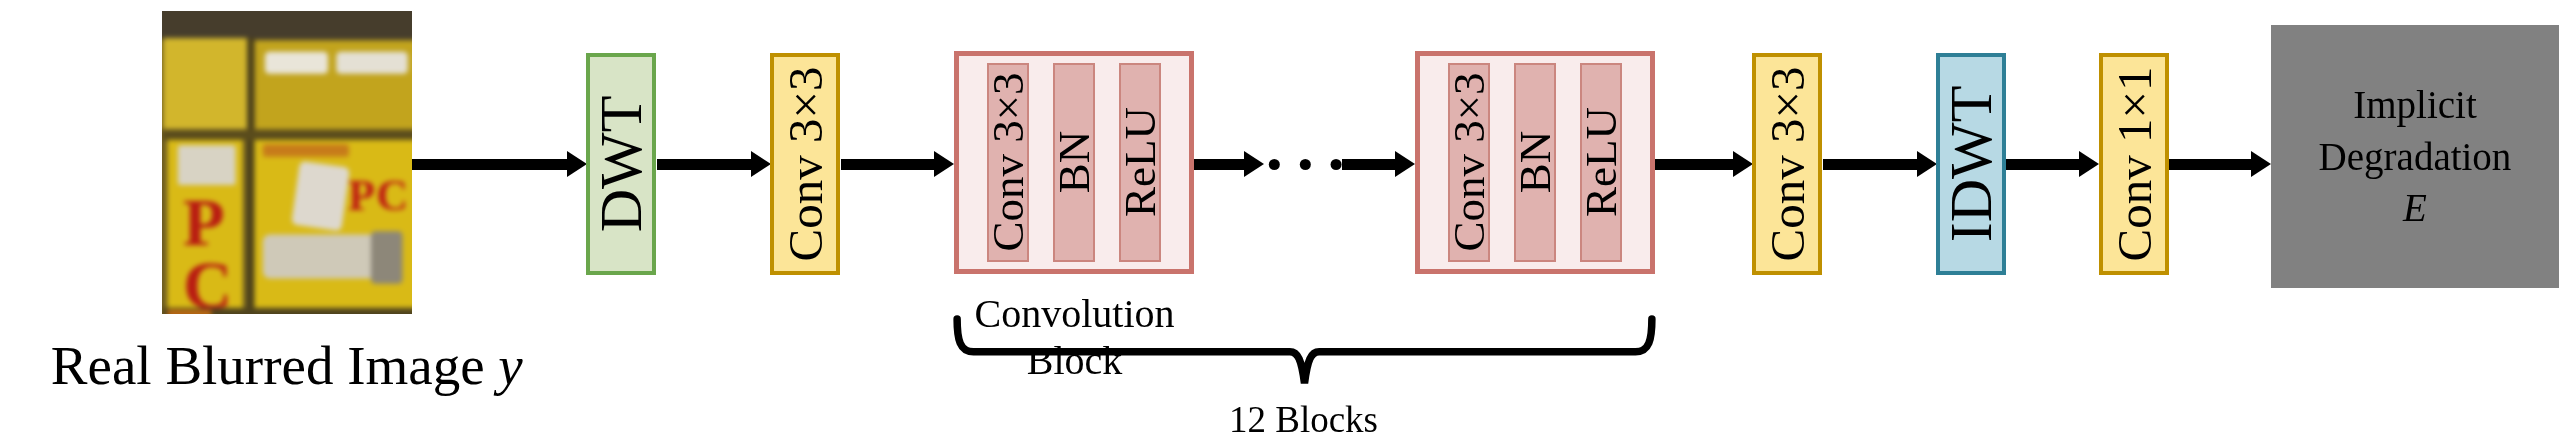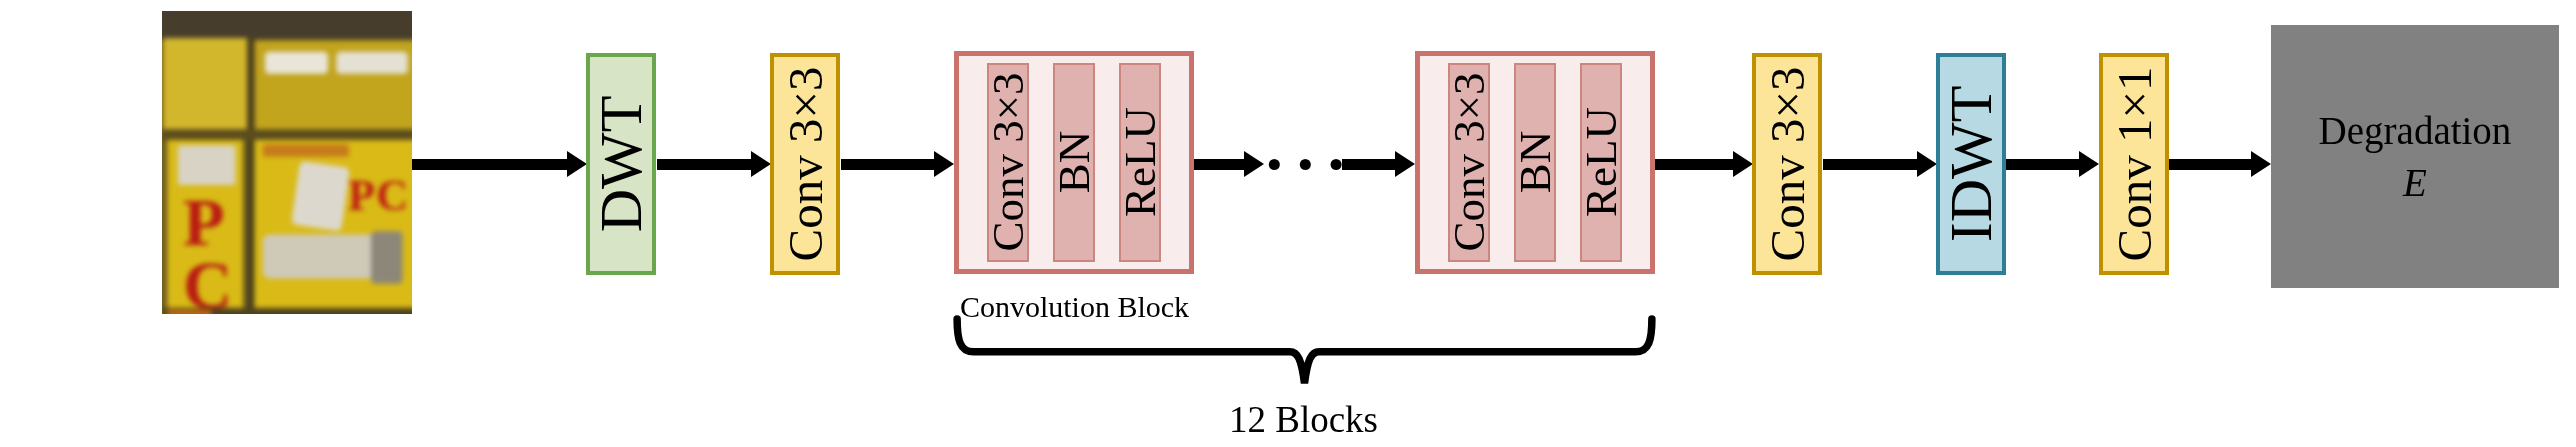--- a/index.html
+++ b/index.html
@@ -26,21 +26,21 @@
   
   .conv-block{position:absolute;top:51px;width:240px;height:223px;box-sizing:border-box;
     background:var(--block-fill,#f9ecec);border:5.5px solid var(--block-border,#c9736c);}
   .layer{position:absolute;top:6.8px;width:42px;height:199px;box-sizing:border-box;
     background:var(--layer-fill,#e0b2af);border:2.7px solid var(--layer-border,#cb867f);}
 
   
   .caption-img{position:absolute;left:14.3px;top:337px;width:545px;text-align:center;
     font-size:55px;line-height:1.05;white-space:nowrap;}
   .caption-img .math{font-style:italic;}
-  .blk-caption{position:absolute;left:938px;top:290px;width:273px;text-align:center;font-size:30px;}
+  .blk-caption{position:absolute;left:938px;top:290px;width:273px;text-align:center;font-size:40px;}
   .repeat-label{position:absolute;left:1184px;top:398px;width:239px;text-align:center;font-size:37px;}
   .dots{position:absolute;left:1263px;top:127px;width:82px;height:75px;line-height:75px;
     text-align:center;font-size:68px;font-weight:bold;letter-spacing:8.2px;}
 
   
   .outbox{position:absolute;left:2271px;top:25px;width:288px;height:263px;
     background:var(--output-fill,#818181);display:flex;flex-direction:column;
     align-items:center;justify-content:center;text-align:center;
     font-size:39px;line-height:1.33;}
   .outbox .math{font-style:italic;}
@@ -78,20 +78,24 @@
       <div class="p" style="left:102px;top:134px;width:82px;height:12.3px;background:#c77b1a;border-radius:2.7px;"></div>
       <div class="p" style="left:133px;top:153px;width:48px;height:61px;background:#ddd8ce;border-radius:5.5px;transform:rotate(8deg);"></div>
       <span class="p pc-right" style="left:183px;top:162px;">PC</span>
       <div class="p" style="left:102px;top:220px;width:130px;height:42px;background:#cfc9b8;border-radius:6.8px;"></div>
       <div class="p" style="left:205px;top:217px;width:30px;height:50px;background:#8d8779;border-radius:4.1px;"></div>
       <div class="p" style="left:6.8px;top:290px;width:243px;height:13px;background:#4f431d;"></div>
       <div class="p" style="left:11px;top:292px;width:42px;height:6.8px;background:#c06a12;"></div>
     </div>
   </figure>
 
+  <div class="caption-img">
+    <span>Real Blurred Image</span>
+    <span class="math">y</span>
+  </div>
 
   <div class="arrow" style="left:412px;width:175px;">
       <i class="shaft"></i>
       <i class="head"></i>
     </div>
   <div class="arrow" style="left:657px;width:114px;">
       <i class="shaft"></i>
       <i class="head"></i>
     </div>
   <div class="arrow" style="left:841px;width:113px;">
@@ -171,18 +175,19 @@
 
   <div class="stage blue" style="left:1936px;">
     <span class="vlabel big">IDWT</span>
   </div>
 
   <div class="stage yellow" style="left:2099px;">
     <span class="vlabel">Conv 1×1</span>
   </div>
 
   <div class="outbox">
+    <div>Implicit</div>
     <div>Degradation</div>
     <div class="math">E</div>
   </div>
 
 </div>
 
 
 </body></html>

